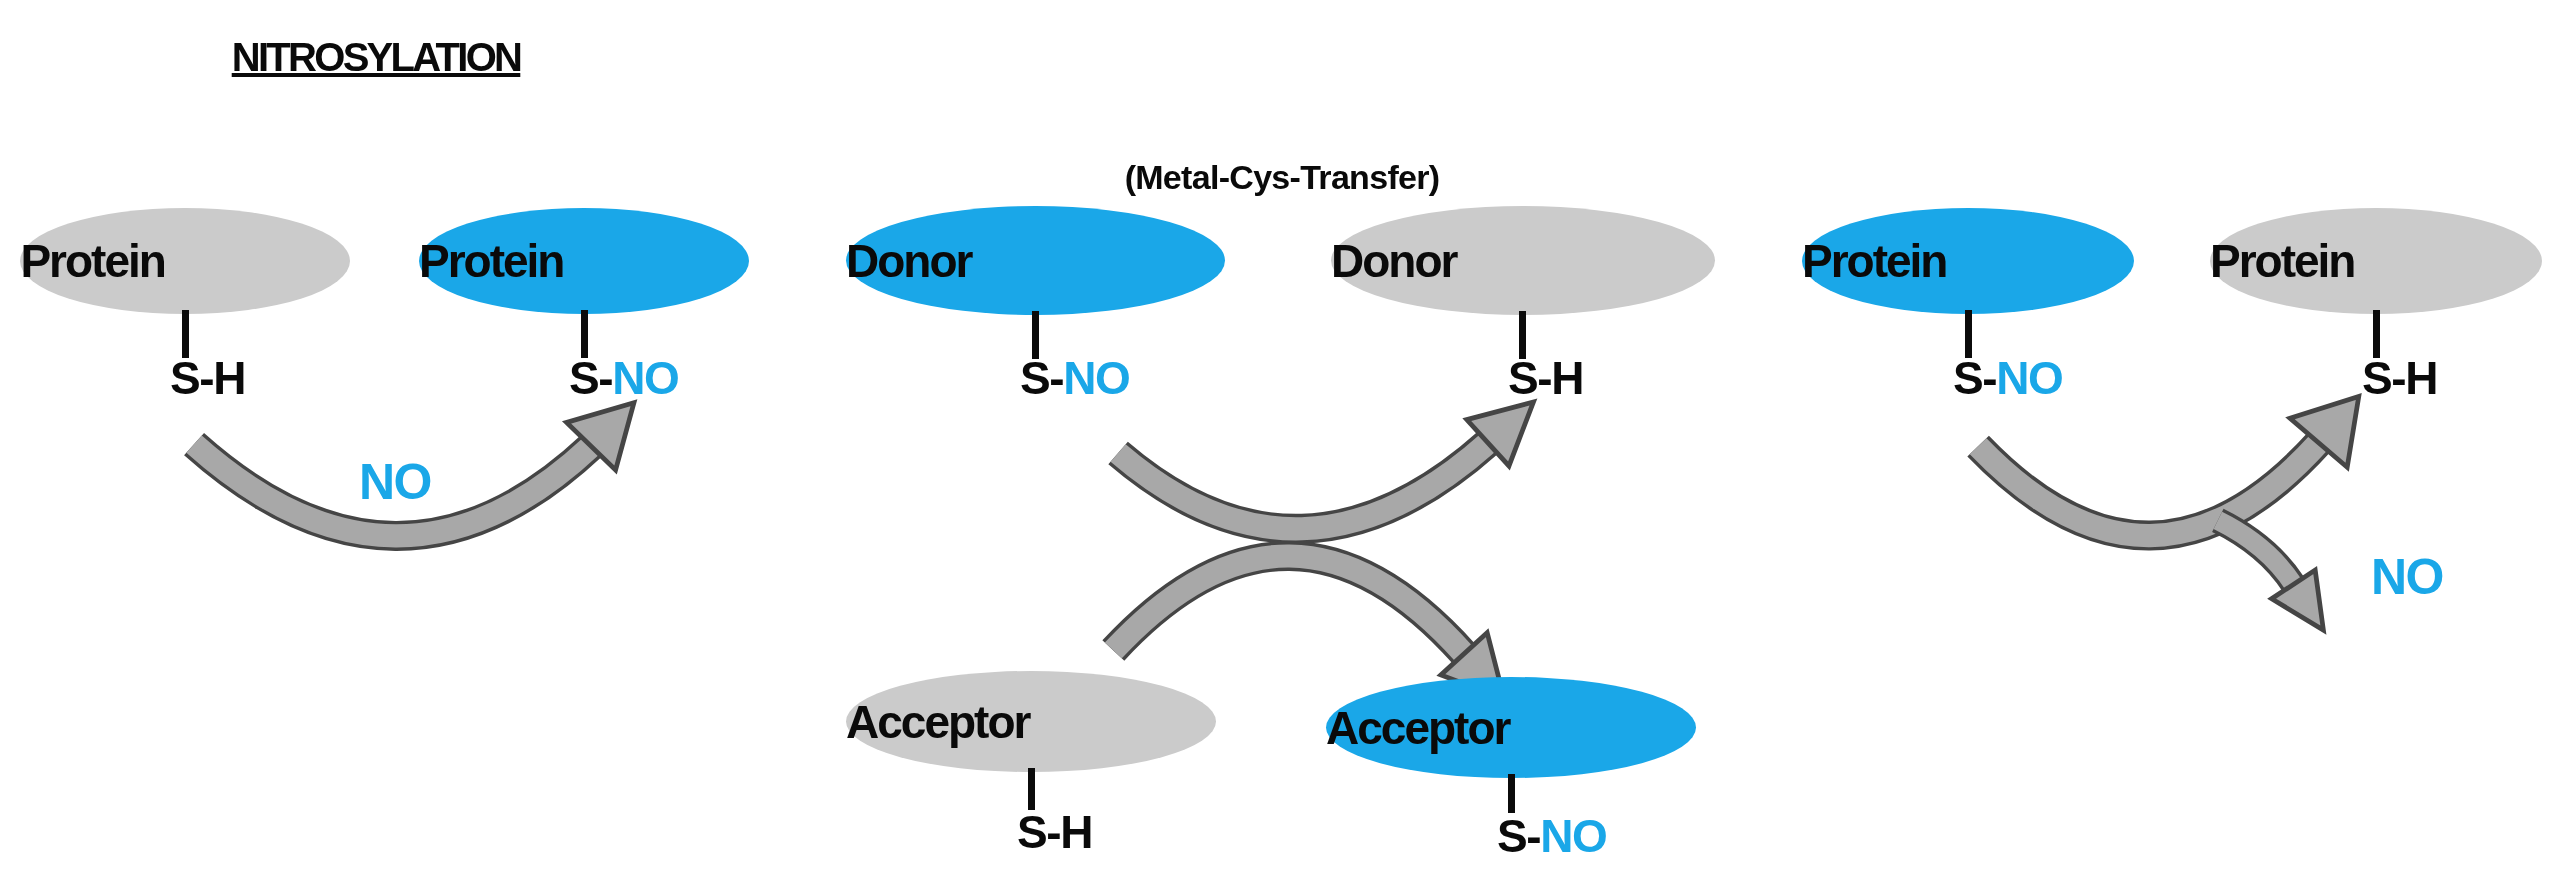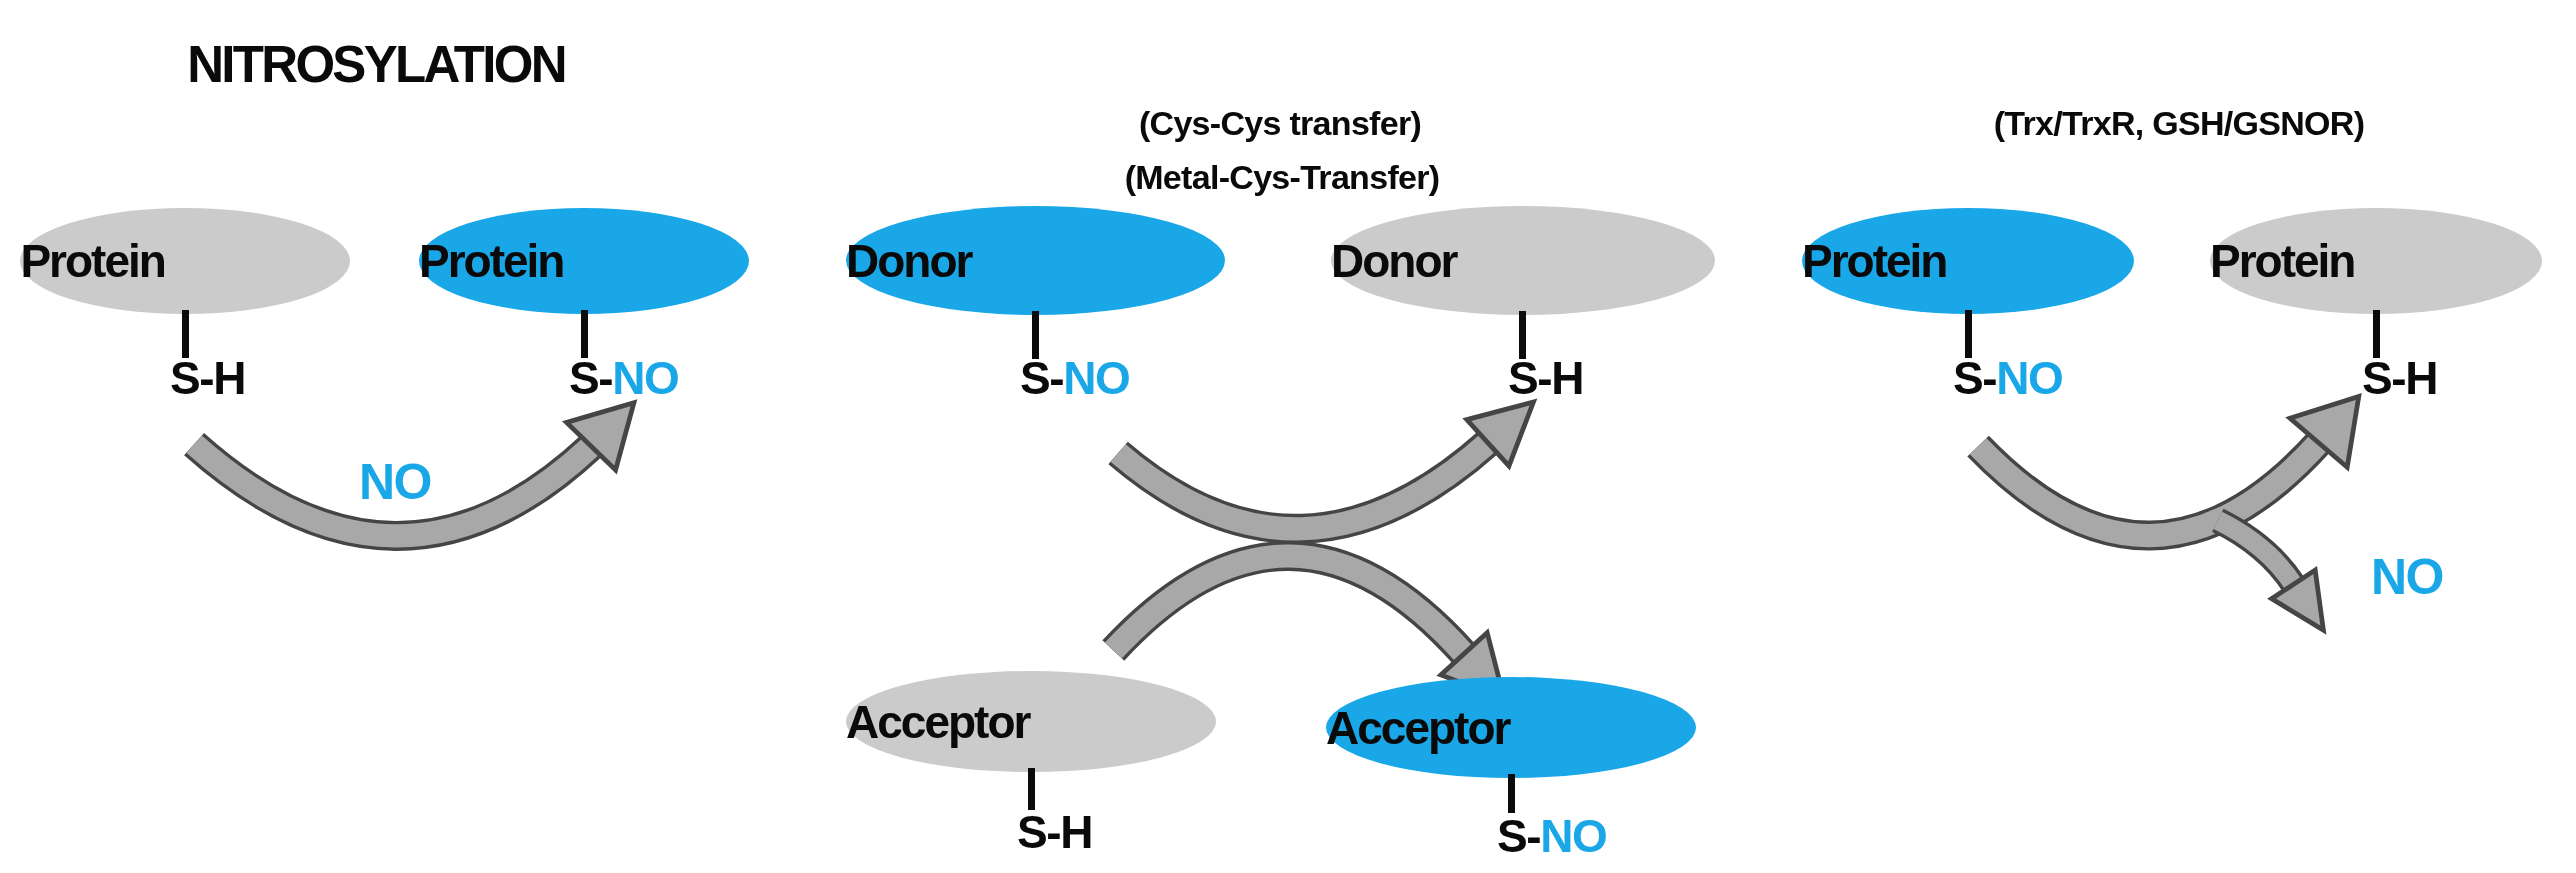--- a/index.html
+++ b/index.html
@@ -6,21 +6,21 @@
     --blue:#1aa7e8; --gray:#cbcbcb; --arrow-fill:#a8a8a8; --arrow-outline:#454545; --ink:#0a0a0a;
   }
   *{margin:0;padding:0;box-sizing:border-box;}
   html,body{width:2576px;height:874px;background:#ffffff;overflow:hidden;}
   body{font-family:"Liberation Sans","DejaVu Sans",sans-serif;font-weight:bold;color:var(--ink);position:relative;}
 
   .layer{position:absolute;inset:0;}
 
   .title{
     position:absolute;top:35px;transform:translateX(-50%);
-    font-size:51px;letter-spacing:-2.7px;white-space:nowrap;color:var(--ink);
+    font-size:40px;letter-spacing:-2.7px;white-space:nowrap;color:var(--ink);text-decoration:underline;
   }
   .subtitle{
     position:absolute;transform:translateX(-50%);
     font-size:34px;letter-spacing:-0.7px;white-space:nowrap;color:var(--ink);
   }
   .ellipse{
     position:absolute;border-radius:50%;
     display:flex;align-items:center;justify-content:flex-start;
     font-size:46px;letter-spacing:-2px;color:var(--ink);white-space:nowrap;
   }
@@ -88,21 +88,20 @@
   <div class="ellipse blue" style="left:419px;top:208px;width:330px;height:106px">
     <span>Protein</span>
   </div>
   <div class="bond-line" style="left:581px;top:310px;height:48px"></div>
   <div class="bond-label" style="left:569px;top:354px"><span>S-</span><span class="blue-part">NO</span></div>
 
   <div class="no-label" style="left:395px;top:453px">NO</div>
 </section>
 
 <section class="layer">
-  <div class="subtitle" style="left:1280px;top:104px">(Cys-Cys transfer)</div>
   <div class="subtitle" style="left:1282px;top:158px">(Metal-Cys-Transfer)</div>
 
   <div class="ellipse blue" style="left:846px;top:206px;width:379px;height:109px">
     <span>Donor</span>
   </div>
   <div class="bond-line" style="left:1032px;top:311px;height:48px"></div>
   <div class="bond-label" style="left:1020px;top:354px"><span>S-</span><span class="blue-part">NO</span></div>
 
   <div class="ellipse gray" style="left:1331px;top:206px;width:384px;height:109px">
     <span>Donor</span>
@@ -117,21 +116,20 @@
   <div class="bond-label" style="left:1017px;top:808px"><span>S-H</span><span class="blue-part"></span></div>
 
   <div class="ellipse blue" style="left:1326px;top:677px;width:370px;height:101px">
     <span>Acceptor</span>
   </div>
   <div class="bond-line" style="left:1508px;top:774px;height:39px"></div>
   <div class="bond-label" style="left:1497px;top:812px"><span>S-</span><span class="blue-part">NO</span></div>
 </section>
 
 <section class="layer">
-  <div class="subtitle" style="left:2179px;top:104px">(Trx/TrxR, GSH/GSNOR)</div>
 
   <div class="ellipse blue" style="left:1802px;top:208px;width:332px;height:106px">
     <span>Protein</span>
   </div>
   <div class="bond-line" style="left:1965px;top:310px;height:48px"></div>
   <div class="bond-label" style="left:1953px;top:354px"><span>S-</span><span class="blue-part">NO</span></div>
 
   <div class="ellipse gray" style="left:2210px;top:208px;width:332px;height:106px">
     <span>Protein</span>
   </div>

